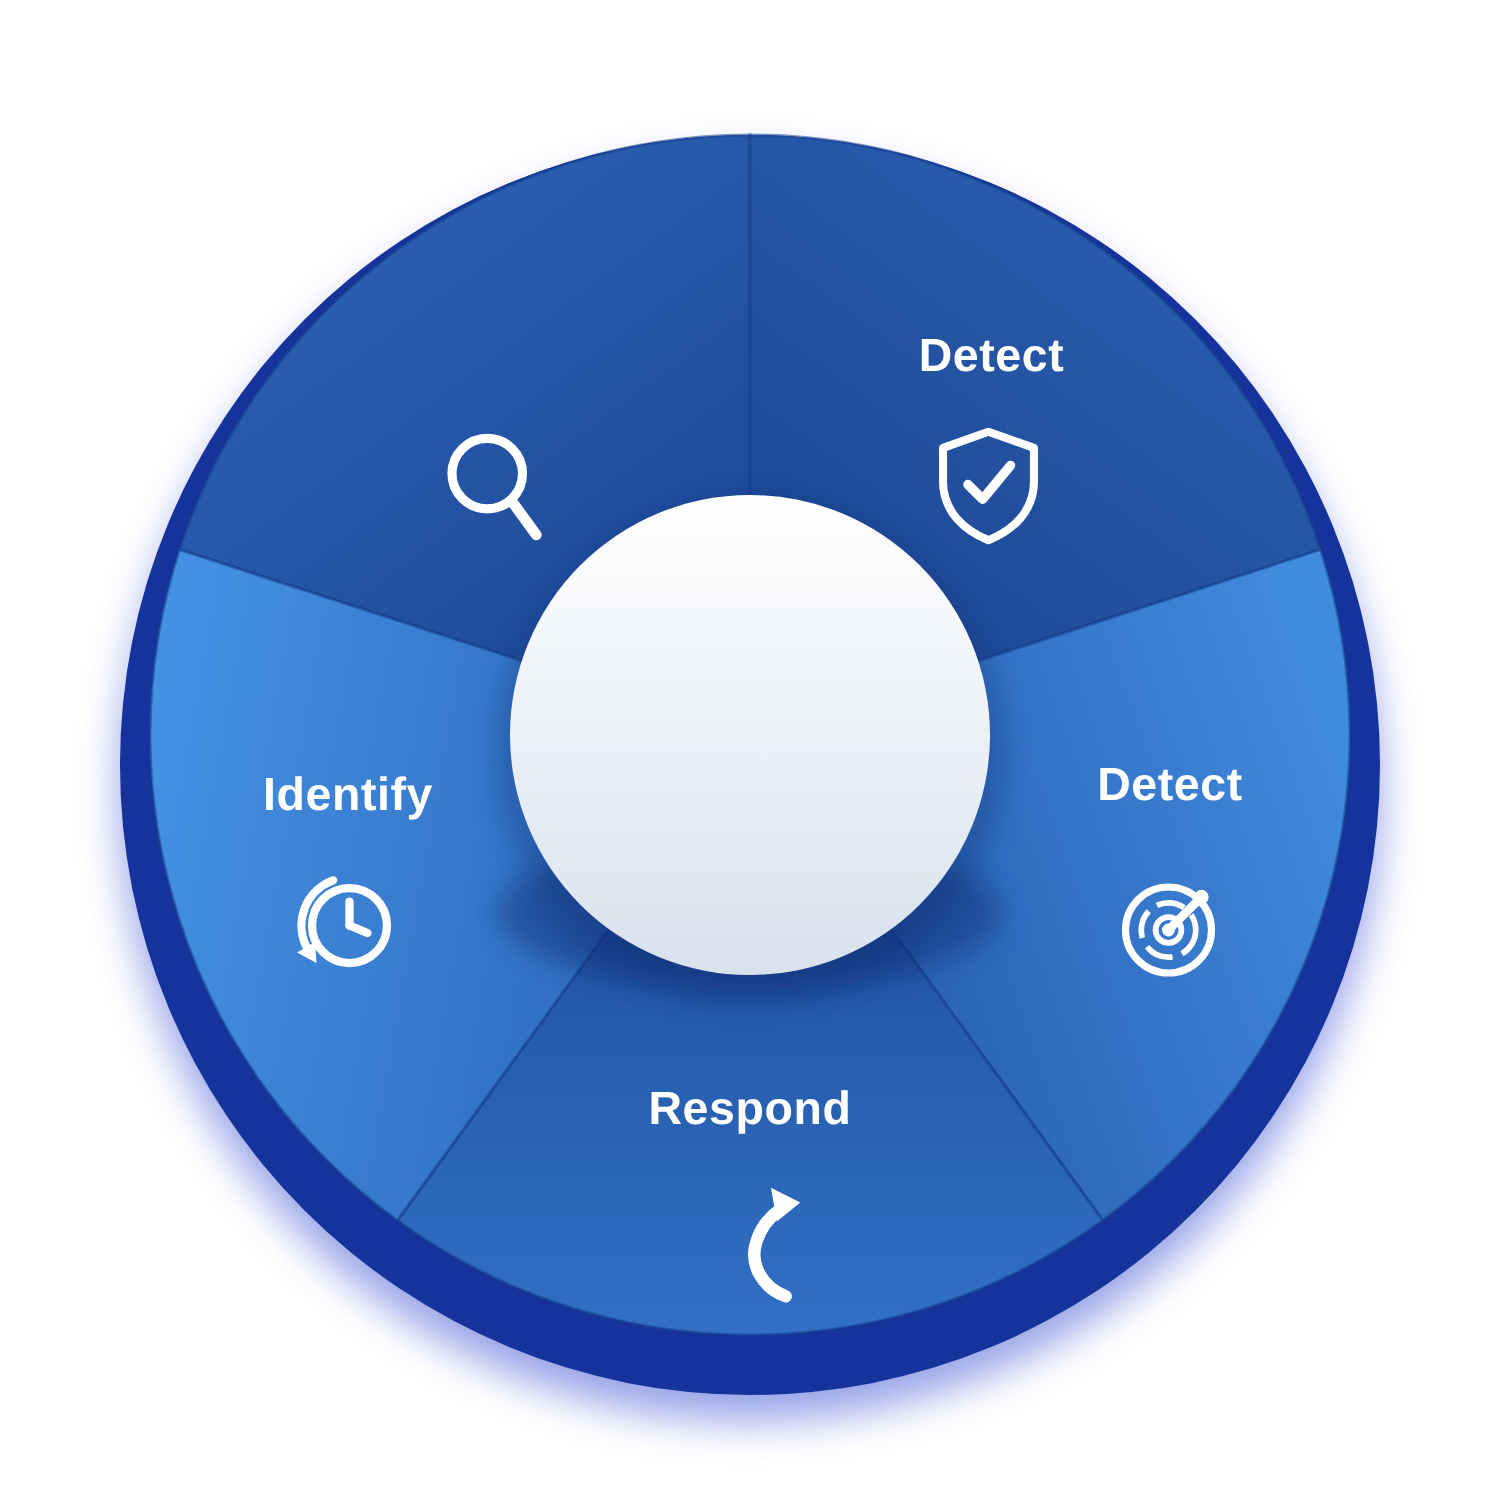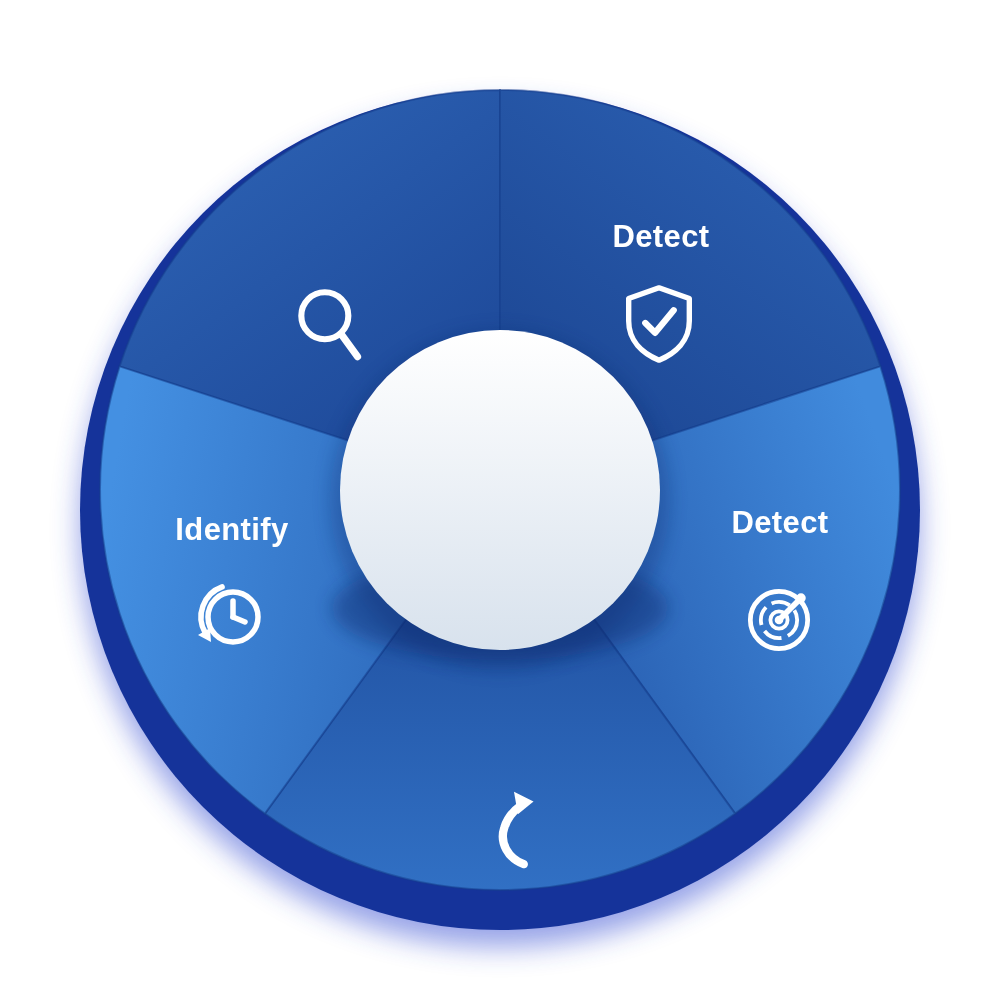--- a/index.html
+++ b/index.html
@@ -72,20 +72,21 @@
     </g>
 
     <circle cx="500" cy="500" r="170" fill="#0d2a70" opacity="0.30" filter="url(#fBlurSoft)"></circle>
     <ellipse cx="500" cy="608" rx="168" ry="52" fill="#0d2a70" opacity="0.45" filter="url(#fBlurSoft)"></ellipse>
 
     <circle cx="500" cy="490" r="160" fill="url(#gCenter)"></circle>
   </svg>
 
   <div class="seg-label" style="left:661px;top:237px">Detect</div>
   <div class="seg-label" style="left:780px;top:523px">Detect</div>
+  <div class="seg-label" style="left:500px;top:739px">Respond</div>
   <div class="seg-label" style="left:232px;top:530px">Identify</div>
 
   <div class="icon" style="left:333px;top:328px">
     <svg width="92" height="92" viewBox="0 0 90 90" fill="none">
       <circle cx="37" cy="33" r="23" stroke="#ffffff" stroke-width="6"></circle>
       <line x1="53" y1="51" x2="69" y2="73" stroke="#ffffff" stroke-width="7" stroke-linecap="round"></line>
     </svg>
   </div>
 
   <div class="icon" style="left:659px;top:324px">

